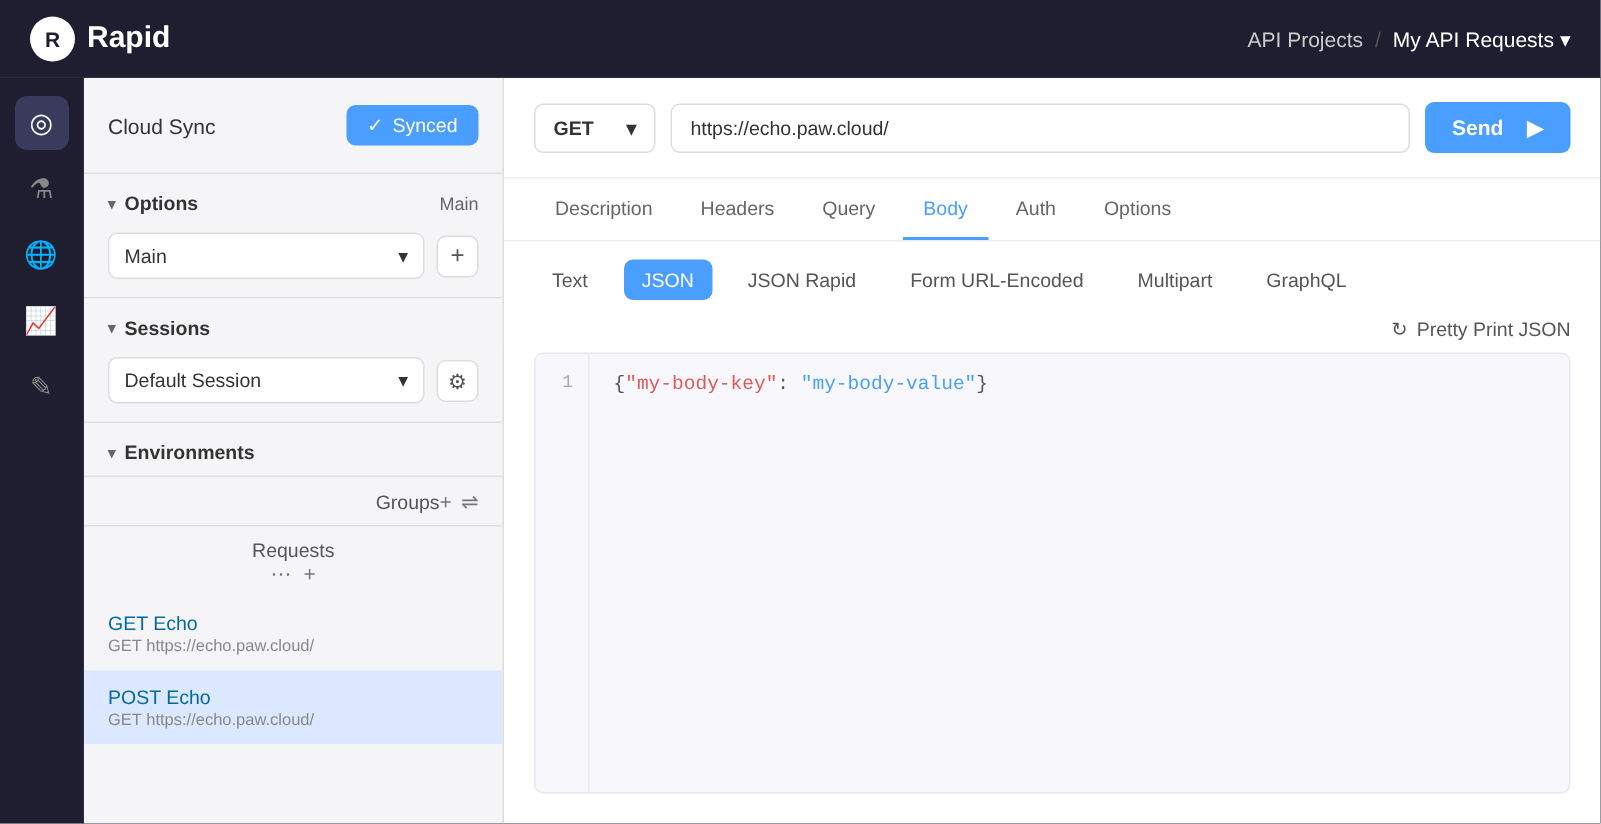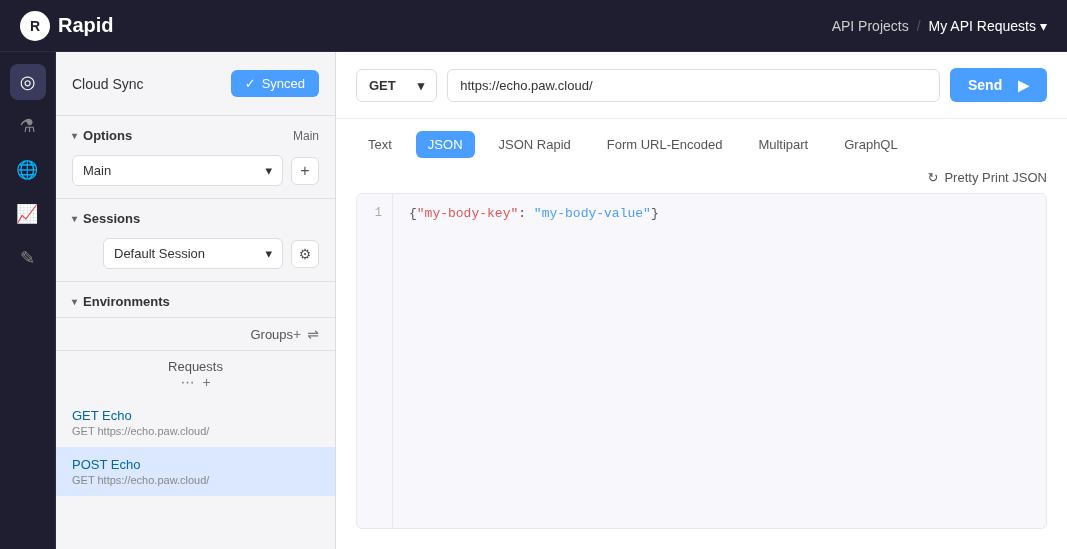--- a/index.html
+++ b/index.html
@@ -198,21 +198,20 @@
       display: flex;
       align-items: center;
       justify-content: space-between;
       background: #fff;
       border: 1px solid #ddd;
       border-radius: 6px;
       padding: 7px 10px;
       font-size: 13px;
       color: #333;
       cursor: pointer;
-      margin-left: 31px;
     }
     .gear-btn {
       width: 28px;
       height: 28px;
       border: 1px solid #ddd;
       border-radius: 6px;
       background: #fff;
       display: flex; align-items: center; justify-content: center;
       cursor: pointer;
       color: #555;
@@ -537,20 +536,28 @@
         <span>GET</span>
         <span>▾</span>
       </div>
       <input class="url-input" type="text" value="https://echo.paw.cloud/" style="">
       <button class="send-btn">
         <span>Send</span>
         <span>▶</span>
       </button>
     </div>
 
+    <div class="tabs-bar">
+      <div class="tab-item">Description</div>
+      <div class="tab-item">Headers</div>
+      <div class="tab-item">Query</div>
+      <div class="tab-item active">Body</div>
+      <div class="tab-item">Auth</div>
+      <div class="tab-item">Options</div>
+    </div>
 
     <div class="subtabs-bar">
       <div class="subtab-item">Text</div>
       <div class="subtab-item active">JSON</div>
       <div class="subtab-item">JSON Rapid</div>
       <div class="subtab-item">Form URL-Encoded</div>
       <div class="subtab-item">Multipart</div>
       <div class="subtab-item">GraphQL</div>
     </div>
 

